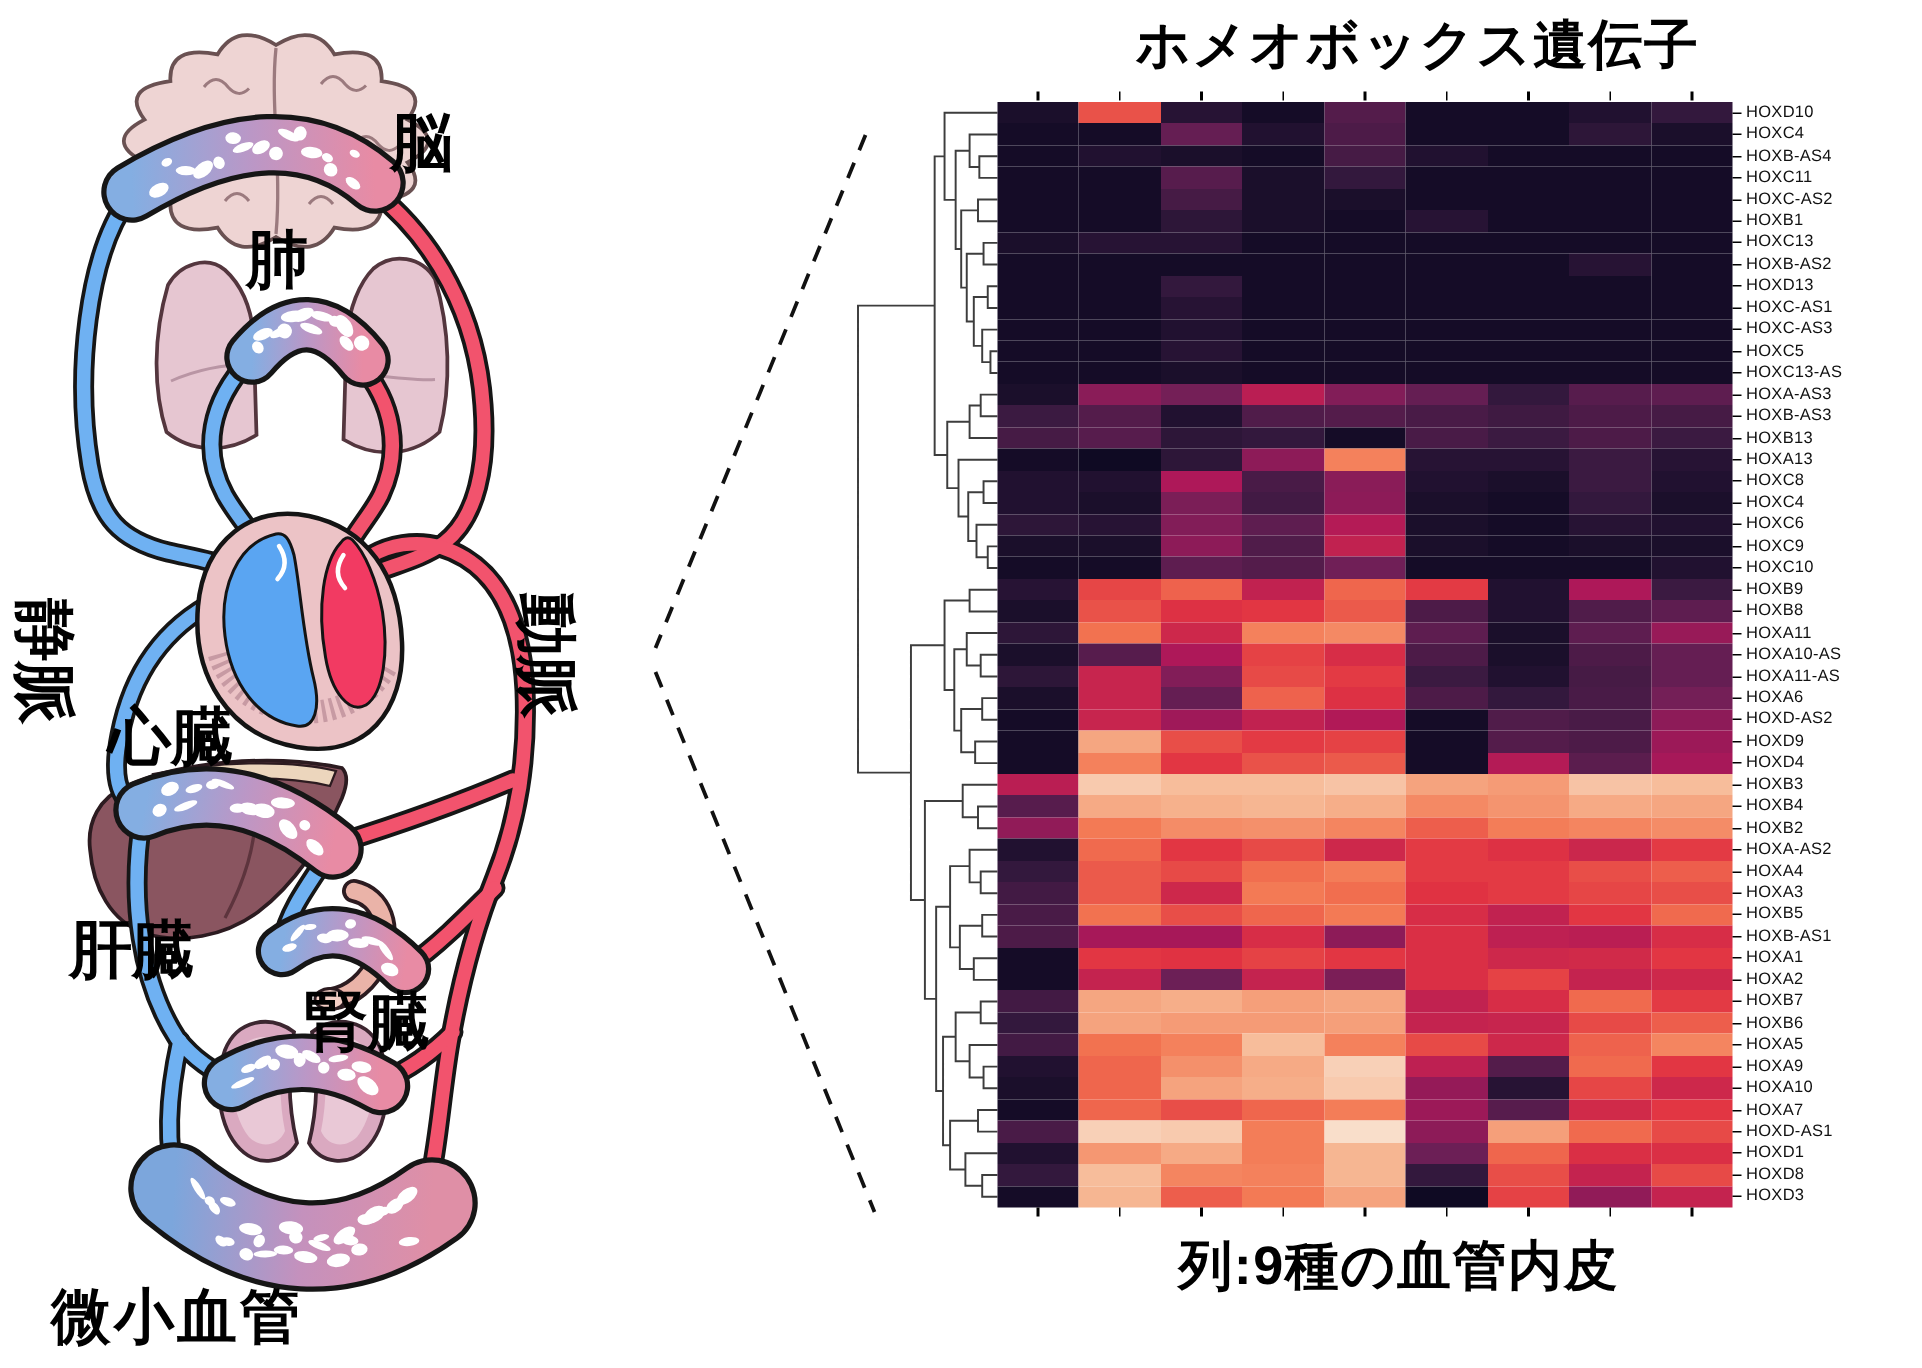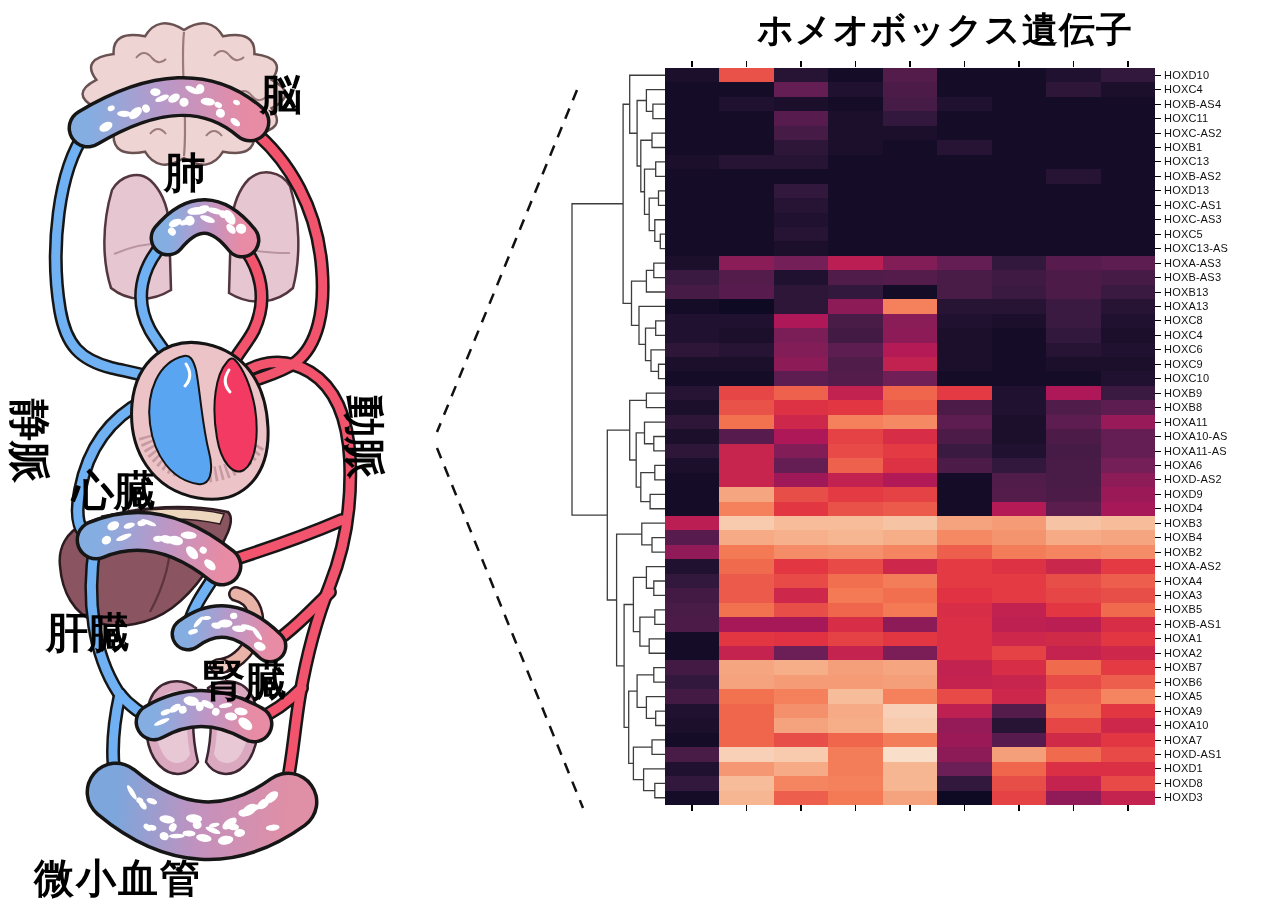--- a/index.html
+++ b/index.html
@@ -961,13 +961,14 @@
       <div class="rlabel">
         <span class="rtick"></span>
         <span class="rtext">HOXD8</span>
       </div>
       <div class="rlabel">
         <span class="rtick"></span>
         <span class="rtext">HOXD3</span>
       </div>
     </div>
 
+  <div class="jlabel" id="fig-caption">列:9種の血管内皮</div>
 </div>
 
 </body></html>

